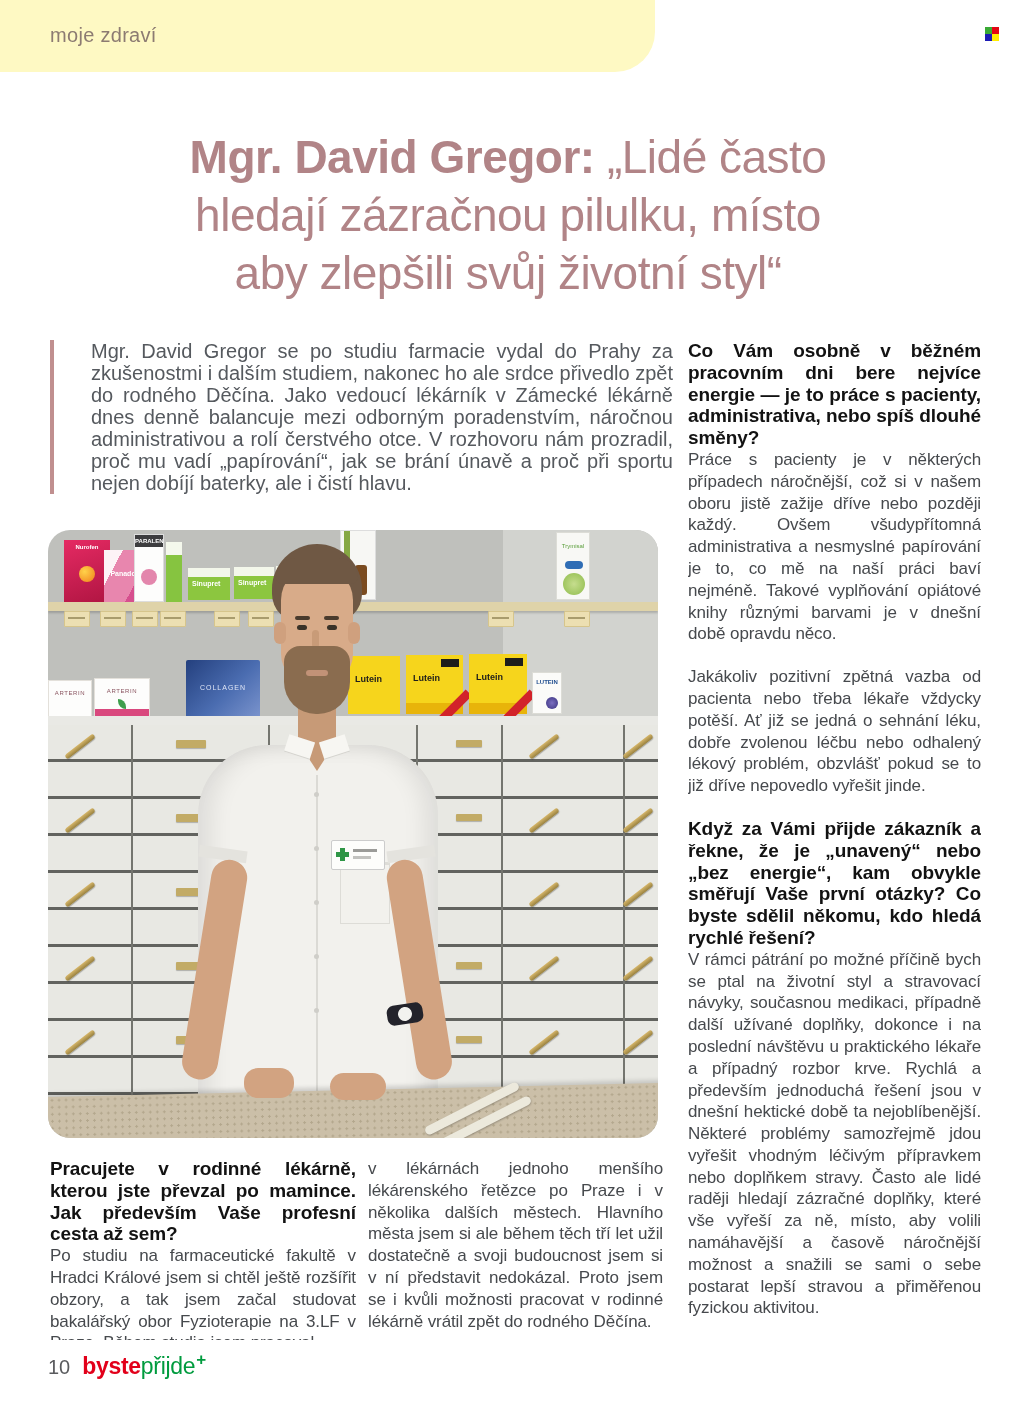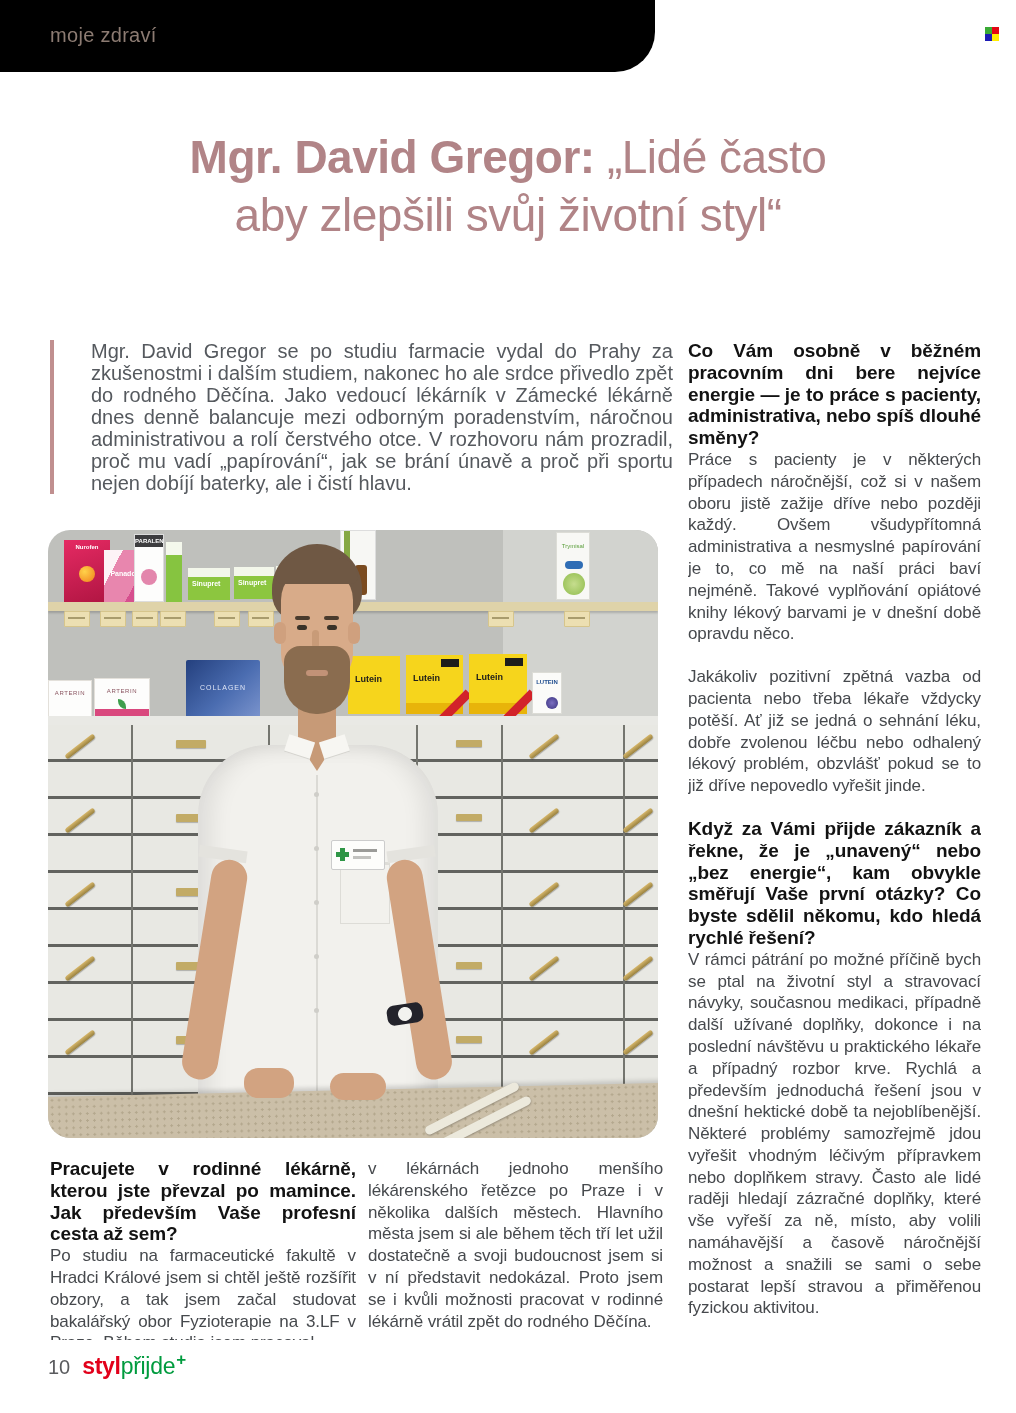--- a/index.html
+++ b/index.html
@@ -1,21 +1,21 @@
 <!DOCTYPE html>
 <html lang="cs"><head>
 <meta charset="utf-8">
 <style>
   html,body{margin:0;padding:0;background:#ffffff;}
   .page{position:relative;width:1016px;height:1413px;background:#fff;overflow:hidden;
         font-family:"Liberation Sans","DejaVu Sans",sans-serif;}
 
   
   .header-bar{position:absolute;left:0;top:0;width:655px;height:72px;
-              background:#000000;border-radius:0 0 40px 0;}
+              background:#fef9c3;border-radius:0 0 40px 0;}
   .header-label{position:absolute;left:50px;top:24px;font-size:20px;color:#8c7b72;letter-spacing:.3px;}
   .corner-logo{position:absolute;left:985px;top:27px;width:14px;height:14px;
                display:grid;grid-template-columns:7px 7px;grid-template-rows:7px 7px;}
   .sq{display:block;width:7px;height:7px;}
   .sq.g{background:#3aaa35;} .sq.r{background:#e30613;}
   .sq.b{background:#1d1bb5;} .sq.y{background:#ffed00;}
 
   
   .title{position:absolute;left:90px;top:128px;width:836px;margin:0;
          text-align:center;color:#b18487;font-weight:400;}
@@ -173,20 +173,21 @@
   </div>
   <div class="corner-logo">
     <i class="sq g"></i>
       <i class="sq r"></i>
       <i class="sq b"></i>
       <i class="sq y"></i>
   </div>
 
   <h1 class="title">
     <div class="t-line"><span class="t-bold">Mgr. David Gregor:</span><span class="t-light"> „Lidé často</span></div>
+    <div class="t-line t-light">hledají zázračnou pilulku, místo</div>
     <div class="t-line t-light">aby zlepšili svůj životní styl“</div>
   </h1>
 
   <p class="lead">Mgr. David Gregor se po studiu farmacie vydal do Prahy za zkušenostmi i dalším studiem, nakonec ho ale srdce přivedlo zpět do rodného Děčína. Jako vedoucí lékárník v Zámecké lékárně dnes denně balancuje mezi odborným poradenstvím, náročnou administrativou a rolí čerstvého otce. V rozhovoru nám prozradil, proč mu vadí „papírování“, jak se brání únavě a proč při sportu nejen dobíjí baterky, ale i čistí hlavu.</p>
 
   <div class="photo">
     <div class="wall-right"></div>
 
     <div class="bx bx-nurofen">Nurofen</div>
     <div class="bx bx-nurofen" style="background:none;left:16px;top:10px;">
@@ -337,30 +338,30 @@
     <p class="a">Po studiu na farmaceutické fakultě v Hradci Králové jsem si chtěl ještě rozšířit obzory, a tak jsem začal studovat bakalářský obor Fyzioterapie na 3.LF v Praze. Během studia jsem pracoval</p>
   </div>
 
   <div class="col col-b">
     <p class="a">v lékárnách jednoho menšího lékárenského řetězce po Praze i v několika dalších městech. Hlavního města jsem si ale během těch tří let užil dostatečně a svoji budoucnost jsem si v ní představit nedokázal. Proto jsem se i kvůli možnosti pracovat v rodinné lékárně vrátil zpět do rodného Děčína.</p>
   </div>
 
   <div class="col col-right">
     <div class="qa">
       <p class="q">Co Vám osobně v běžném pracovním dni bere nejvíce energie — je to práce s pacienty, administrativa, nebo spíš dlouhé směny?</p>
-      <p class="a">Práce s pacienty je v některých případech náročnější, což si v našem oboru jistě zažije dříve nebo později každý. Ovšem všudypřítomná administrativa a nesmyslné papírování je to, co mě na naší práci baví nejméně. Takové vyplňování opiátové knihy lékový barvami je v dnešní době opravdu něco.</p>
+      <p class="a">Práce s pacienty je v některých případech náročnější, což si v našem oboru jistě zažije dříve nebo později každý. Ovšem všudypřítomná administrativa a nesmyslné papírování je to, co mě na naší práci baví nejméně. Takové vyplňování opiátové knihy různými barvami je v dnešní době opravdu něco.</p>
     </div>
     <div class="qa">
       <p class="a">Jakákoliv pozitivní zpětná vazba od pacienta nebo třeba lékaře vždycky potěší. Ať již se jedná o sehnání léku, dobře zvolenou léčbu nebo odhalený lékový problém, obzvlášť pokud se to již dříve nepovedlo vyřešit jinde.</p>
     </div>
     <div class="qa">
       <p class="q">Když za Vámi přijde zákazník a řekne, že je „unavený“ nebo „bez energie“, kam obvykle směřují Vaše první otázky? Co byste sdělil někomu, kdo hledá rychlé řešení?</p>
       <p class="a">V rámci pátrání po možné příčině bych se ptal na životní styl a stravovací návyky, současnou medikaci, případně další užívané doplňky, dokonce i na poslední návštěvu u praktického lékaře a případný rozbor krve. Rychlá a především jednoduchá řešení jsou v dnešní hektické době ta nejoblíbenější. Některé problémy samozřejmě jdou vyřešit vhodným léčivým přípravkem nebo doplňkem stravy. Často ale lidé raději hledají zázračné doplňky, které vše vyřeší za ně, místo, aby volili namáhavější a časově náročnější možnost a snažili se sami o sebe postarat lepší stravou a přiměřenou fyzickou aktivitou.</p>
     </div>
 
   </div>
 
   <div class="footer">
     <span class="pageno">10</span>
-    <span class="brand"><span class="br-red">styl</span><span class="br-green">přijde</span><span class="br-plus">+</span></span>
+    <span class="brand"><span class="br-red">byste</span><span class="br-green">přijde</span><span class="br-plus">+</span></span>
   </div>
 
 </div>
 
 </body></html>

